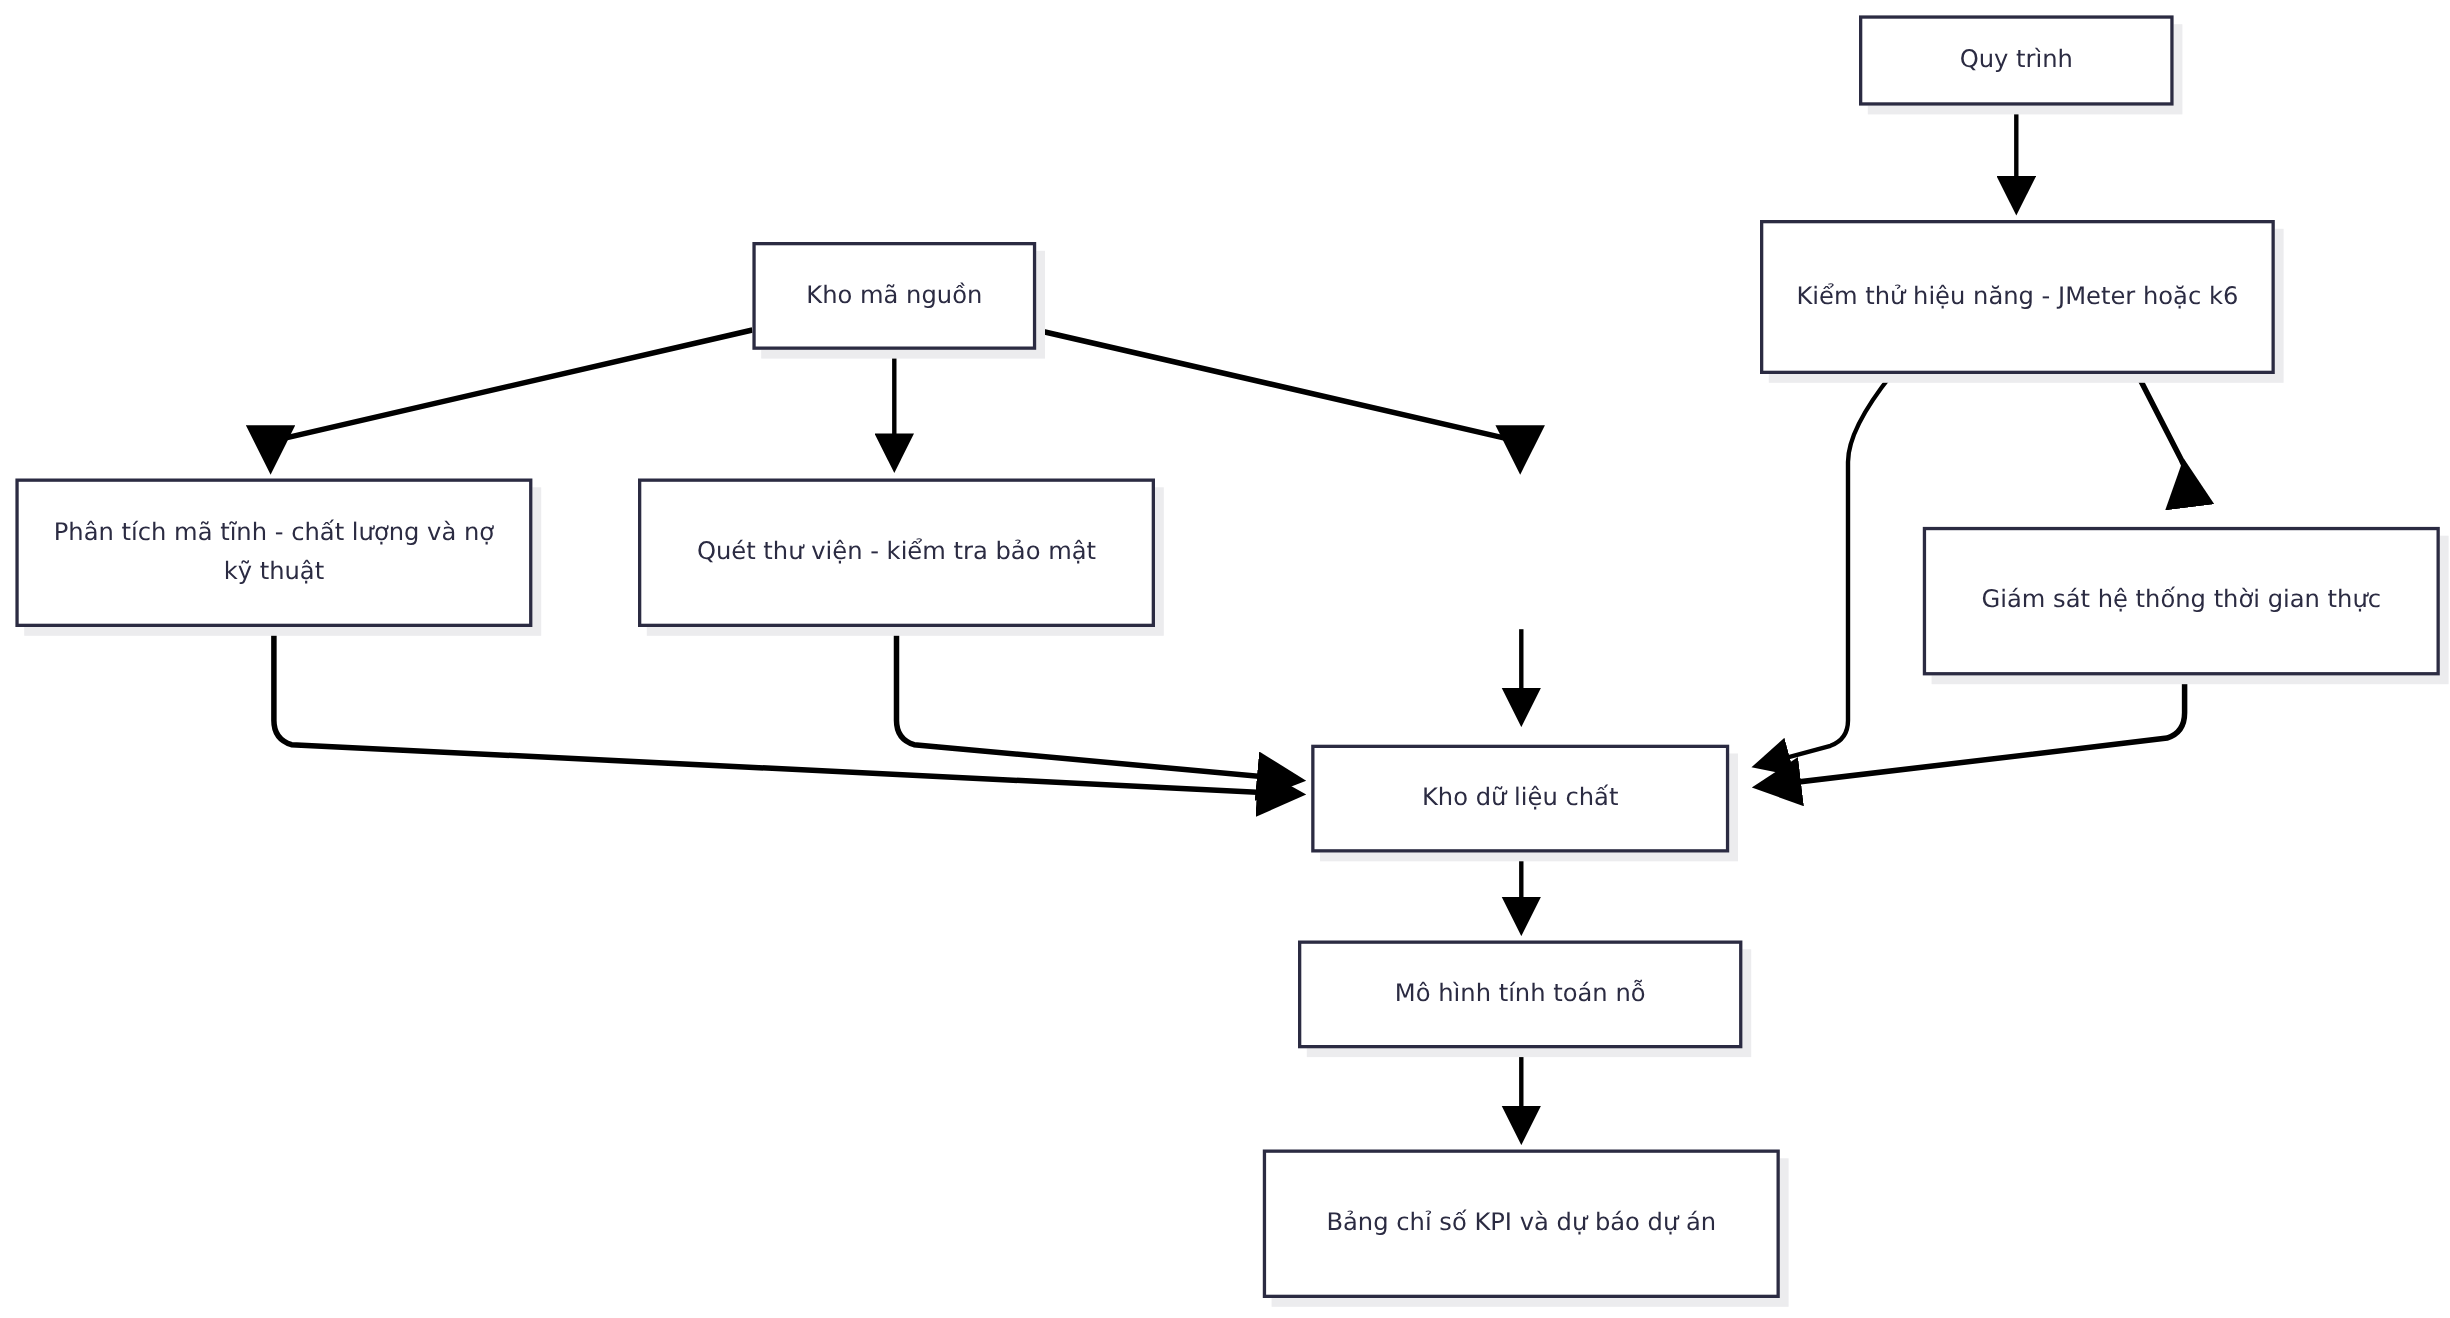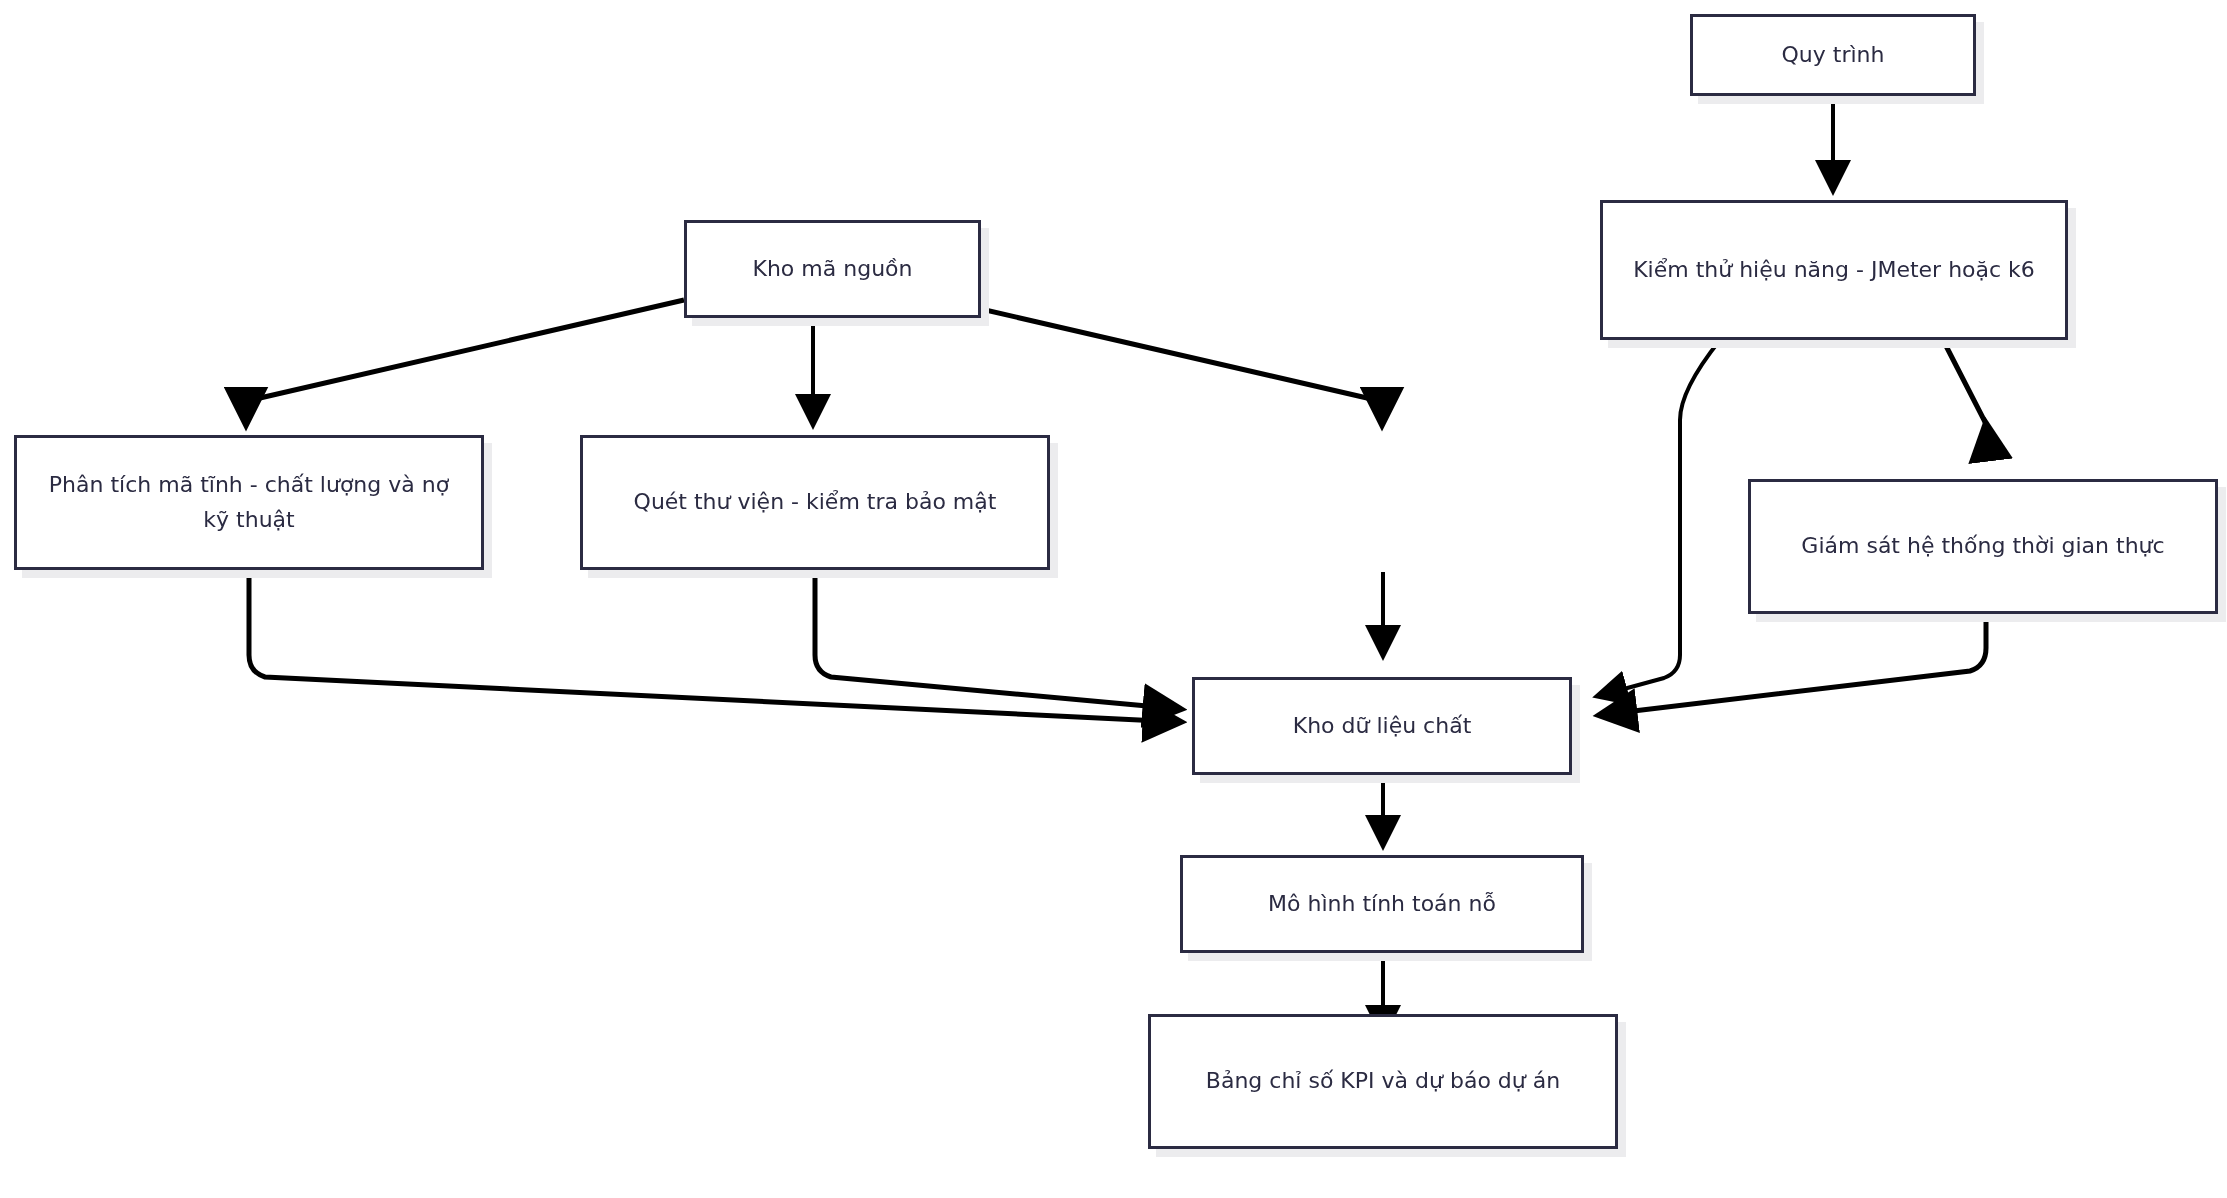--- a/index.html
+++ b/index.html
@@ -87,21 +87,21 @@
   </svg>
 
   <div class="node" style="left:1690px; top:14px; width:286px; height:82px;">
     <span class="node-label">Quy trình</span>
   </div>
 
   <div class="node" style="left:1600px; top:200px; width:468px; height:140px;">
     <span class="node-label">Kiểm thử hiệu năng - JMeter hoặc k6</span>
   </div>
 
-  <div class="node" style="left:684px; top:220px; width:297px; height:98px;">
+  <div class="node" style="left:684px; top:220px; width:258px; height:98px;">
     <span class="node-label">Kho mã nguồn</span>
   </div>
 
   <div class="node" style="left:580px; top:435px; width:470px; height:135px;">
     <span class="node-label">Quét thư viện - kiểm tra bảo mật</span>
   </div>
 
   <div class="node" style="left:14px; top:435px; width:470px; height:135px;">
     <span class="node-label">Phân tích mã tĩnh - chất lượng và nợ kỹ thuật</span>
   </div>
@@ -112,17 +112,17 @@
   </div>
 
   <div class="node" style="left:1192px; top:665px; width:380px; height:98px;margin-top:12px;">
     <span class="node-label">Kho dữ liệu chất</span>
   </div>
 
   <div class="node" style="left:1180px; top:855px; width:404px; height:98px;">
     <span class="node-label">Mô hình tính toán nỗ</span>
   </div>
 
-  <div class="node" style="left:1148px; top:1014px; width:470px; height:135px;">
+  <div class="node" style="left:1148px; top:1045px; width:470px; height:135px;">
     <span class="node-label">Bảng chỉ số KPI và dự báo dự án</span>
   </div>
 
 </div>
 
 </body></html>

